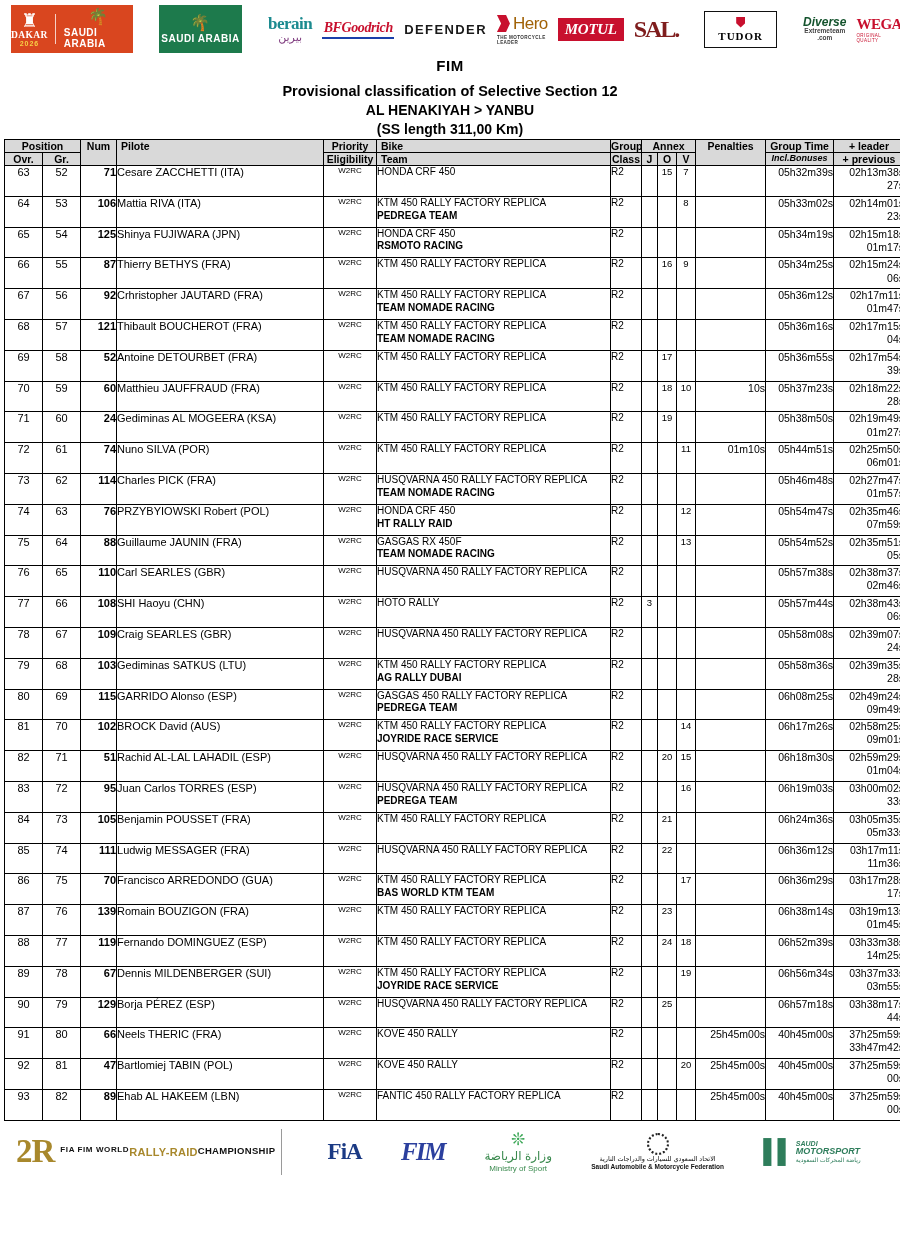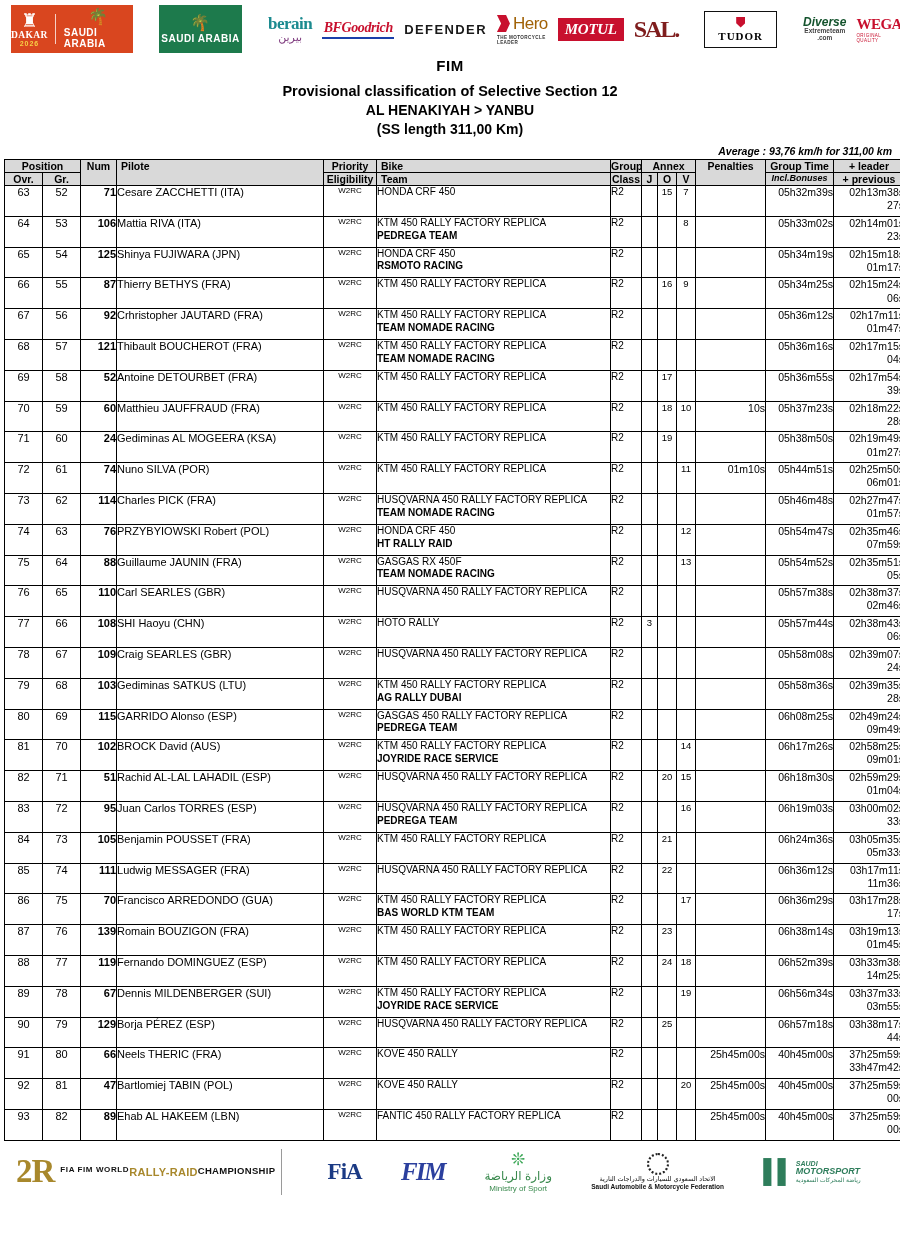--- a/index.html
+++ b/index.html
@@ -223,21 +223,20 @@
       </div>
     </div>
   </div>
 
   <div class="titles">
     <div class="t-fim">FIM</div>
     <div class="t-main">Provisional classification of Selective Section 12</div>
     <div class="t-route">AL HENAKIYAH &gt; YANBU</div>
     <div class="t-ss">(SS length 311,00 Km)</div>
   </div>
-  <div class="avg">Average : 93,76 km/h for 311,00 km</div>
 
   <table class="cls">
     <colgroup>
       <col style="width:38px">
         <col style="width:38px">
         <col style="width:36px">
       <col style="width:207px">
         <col style="width:53px">
         <col style="width:234px">
       <col style="width:31px">

